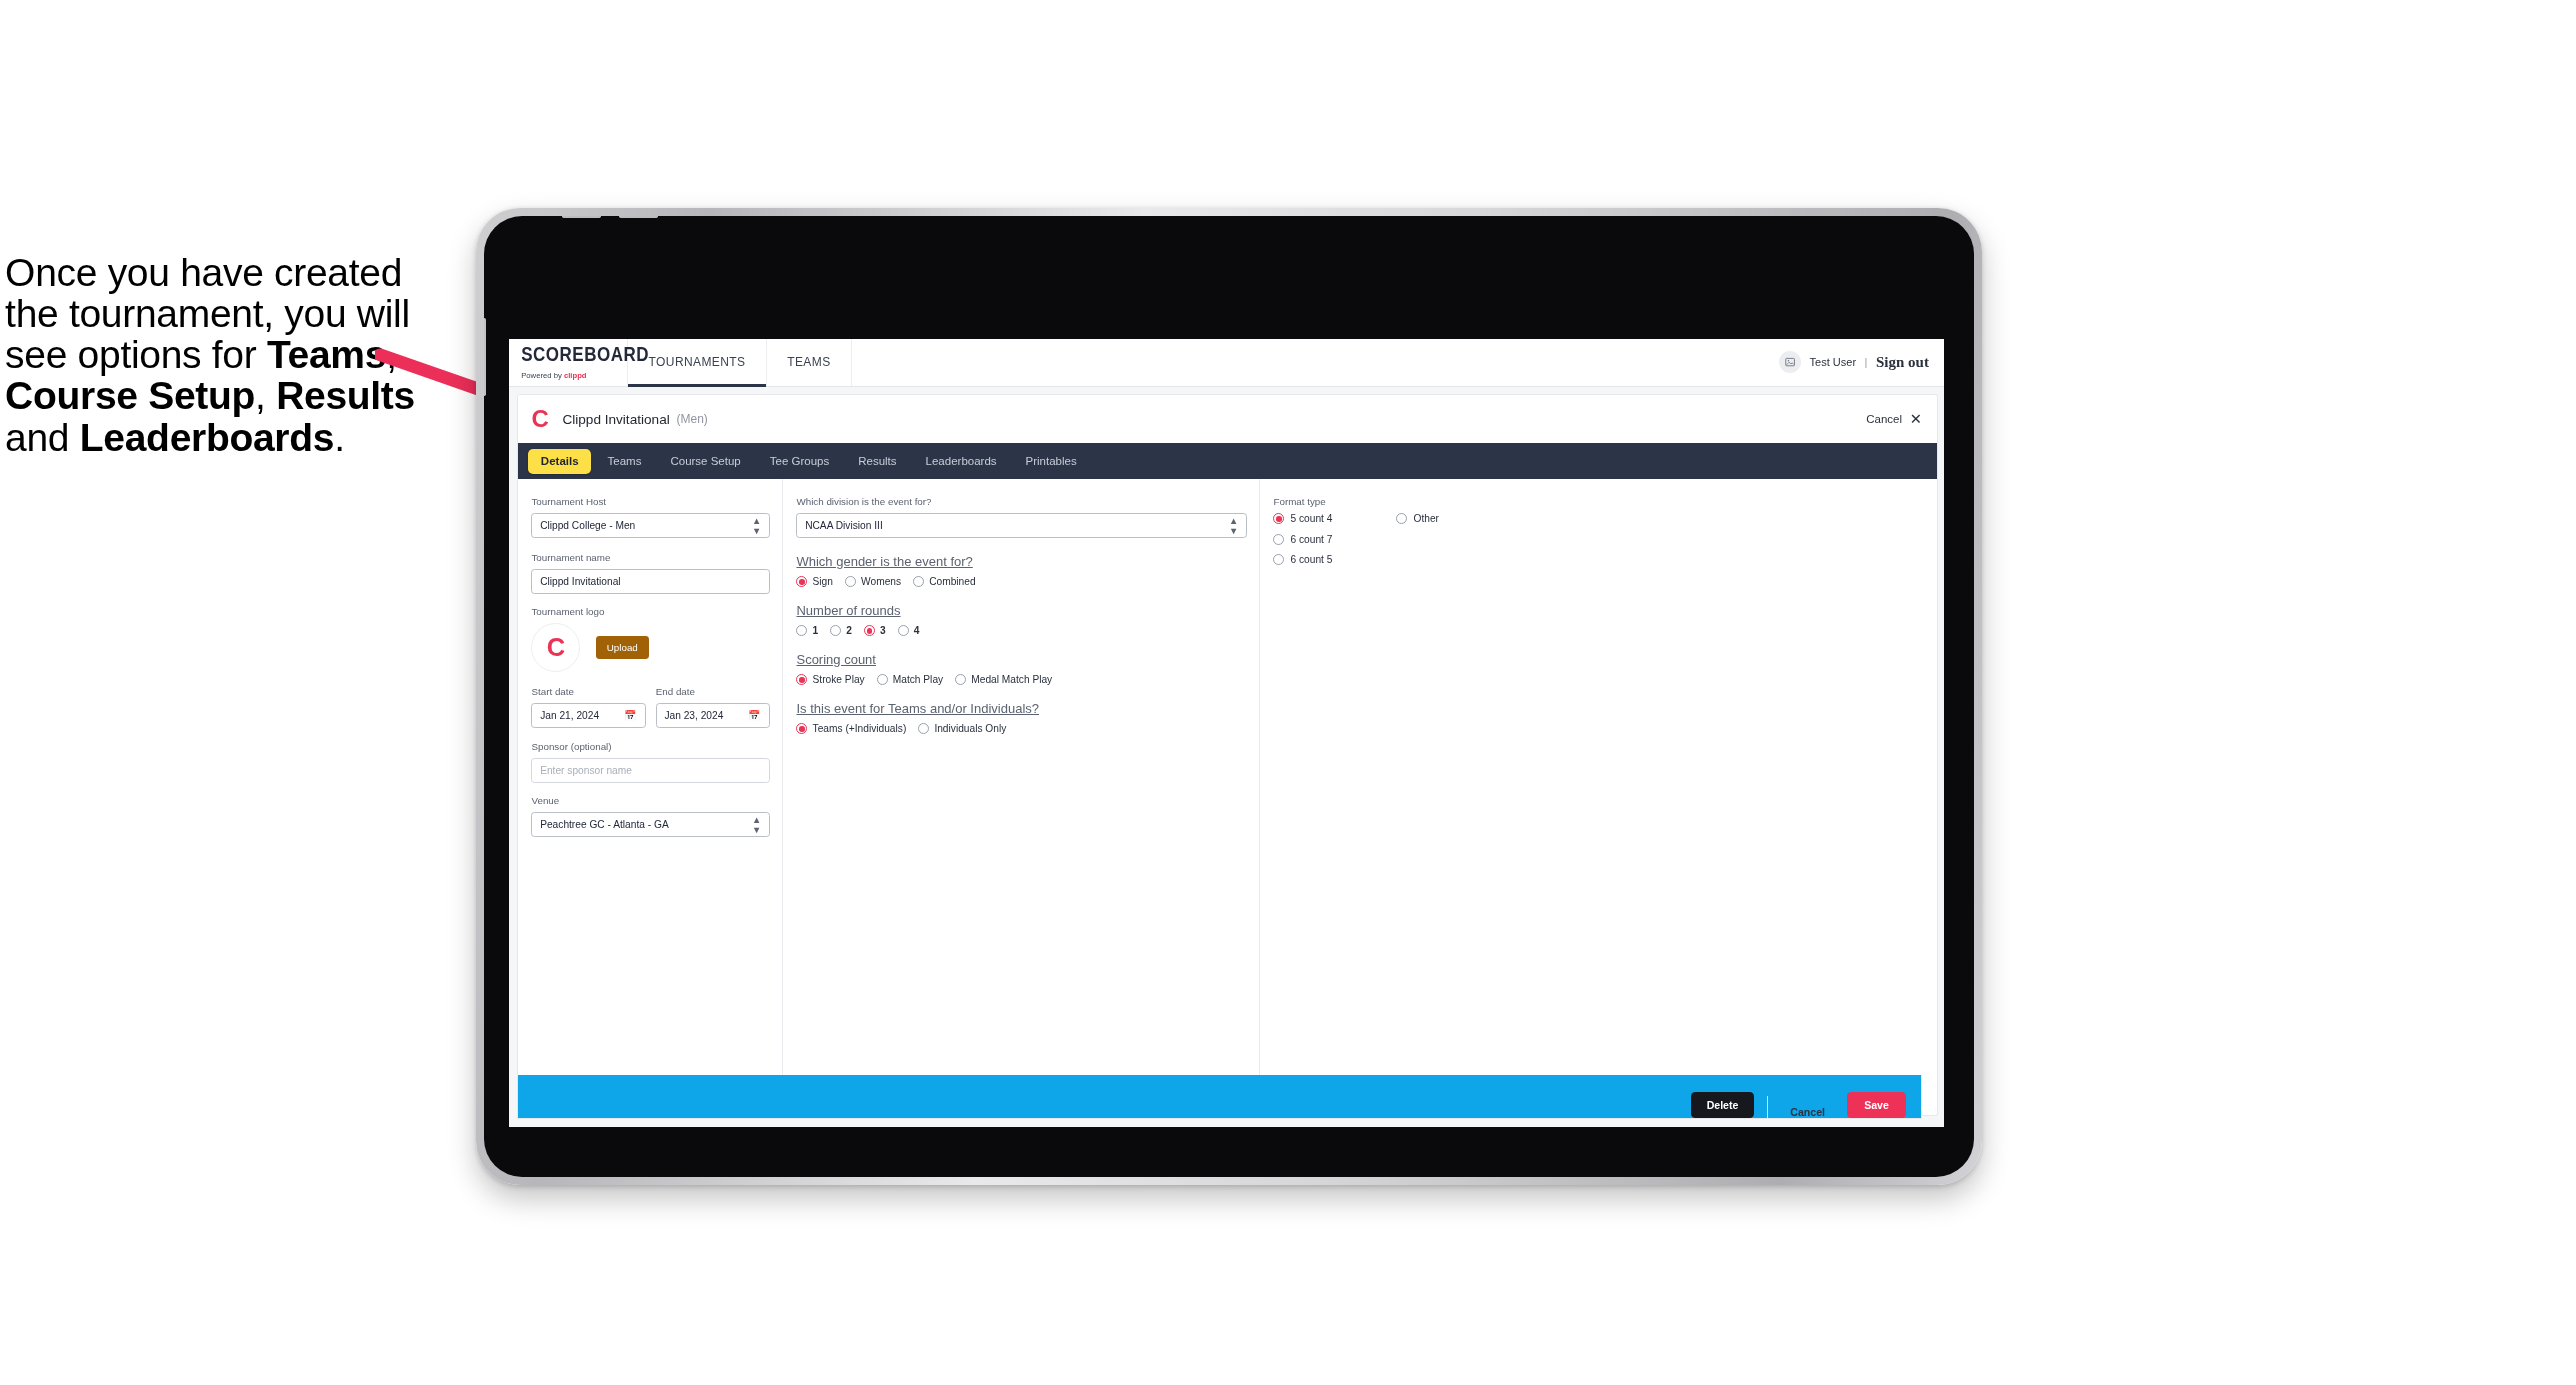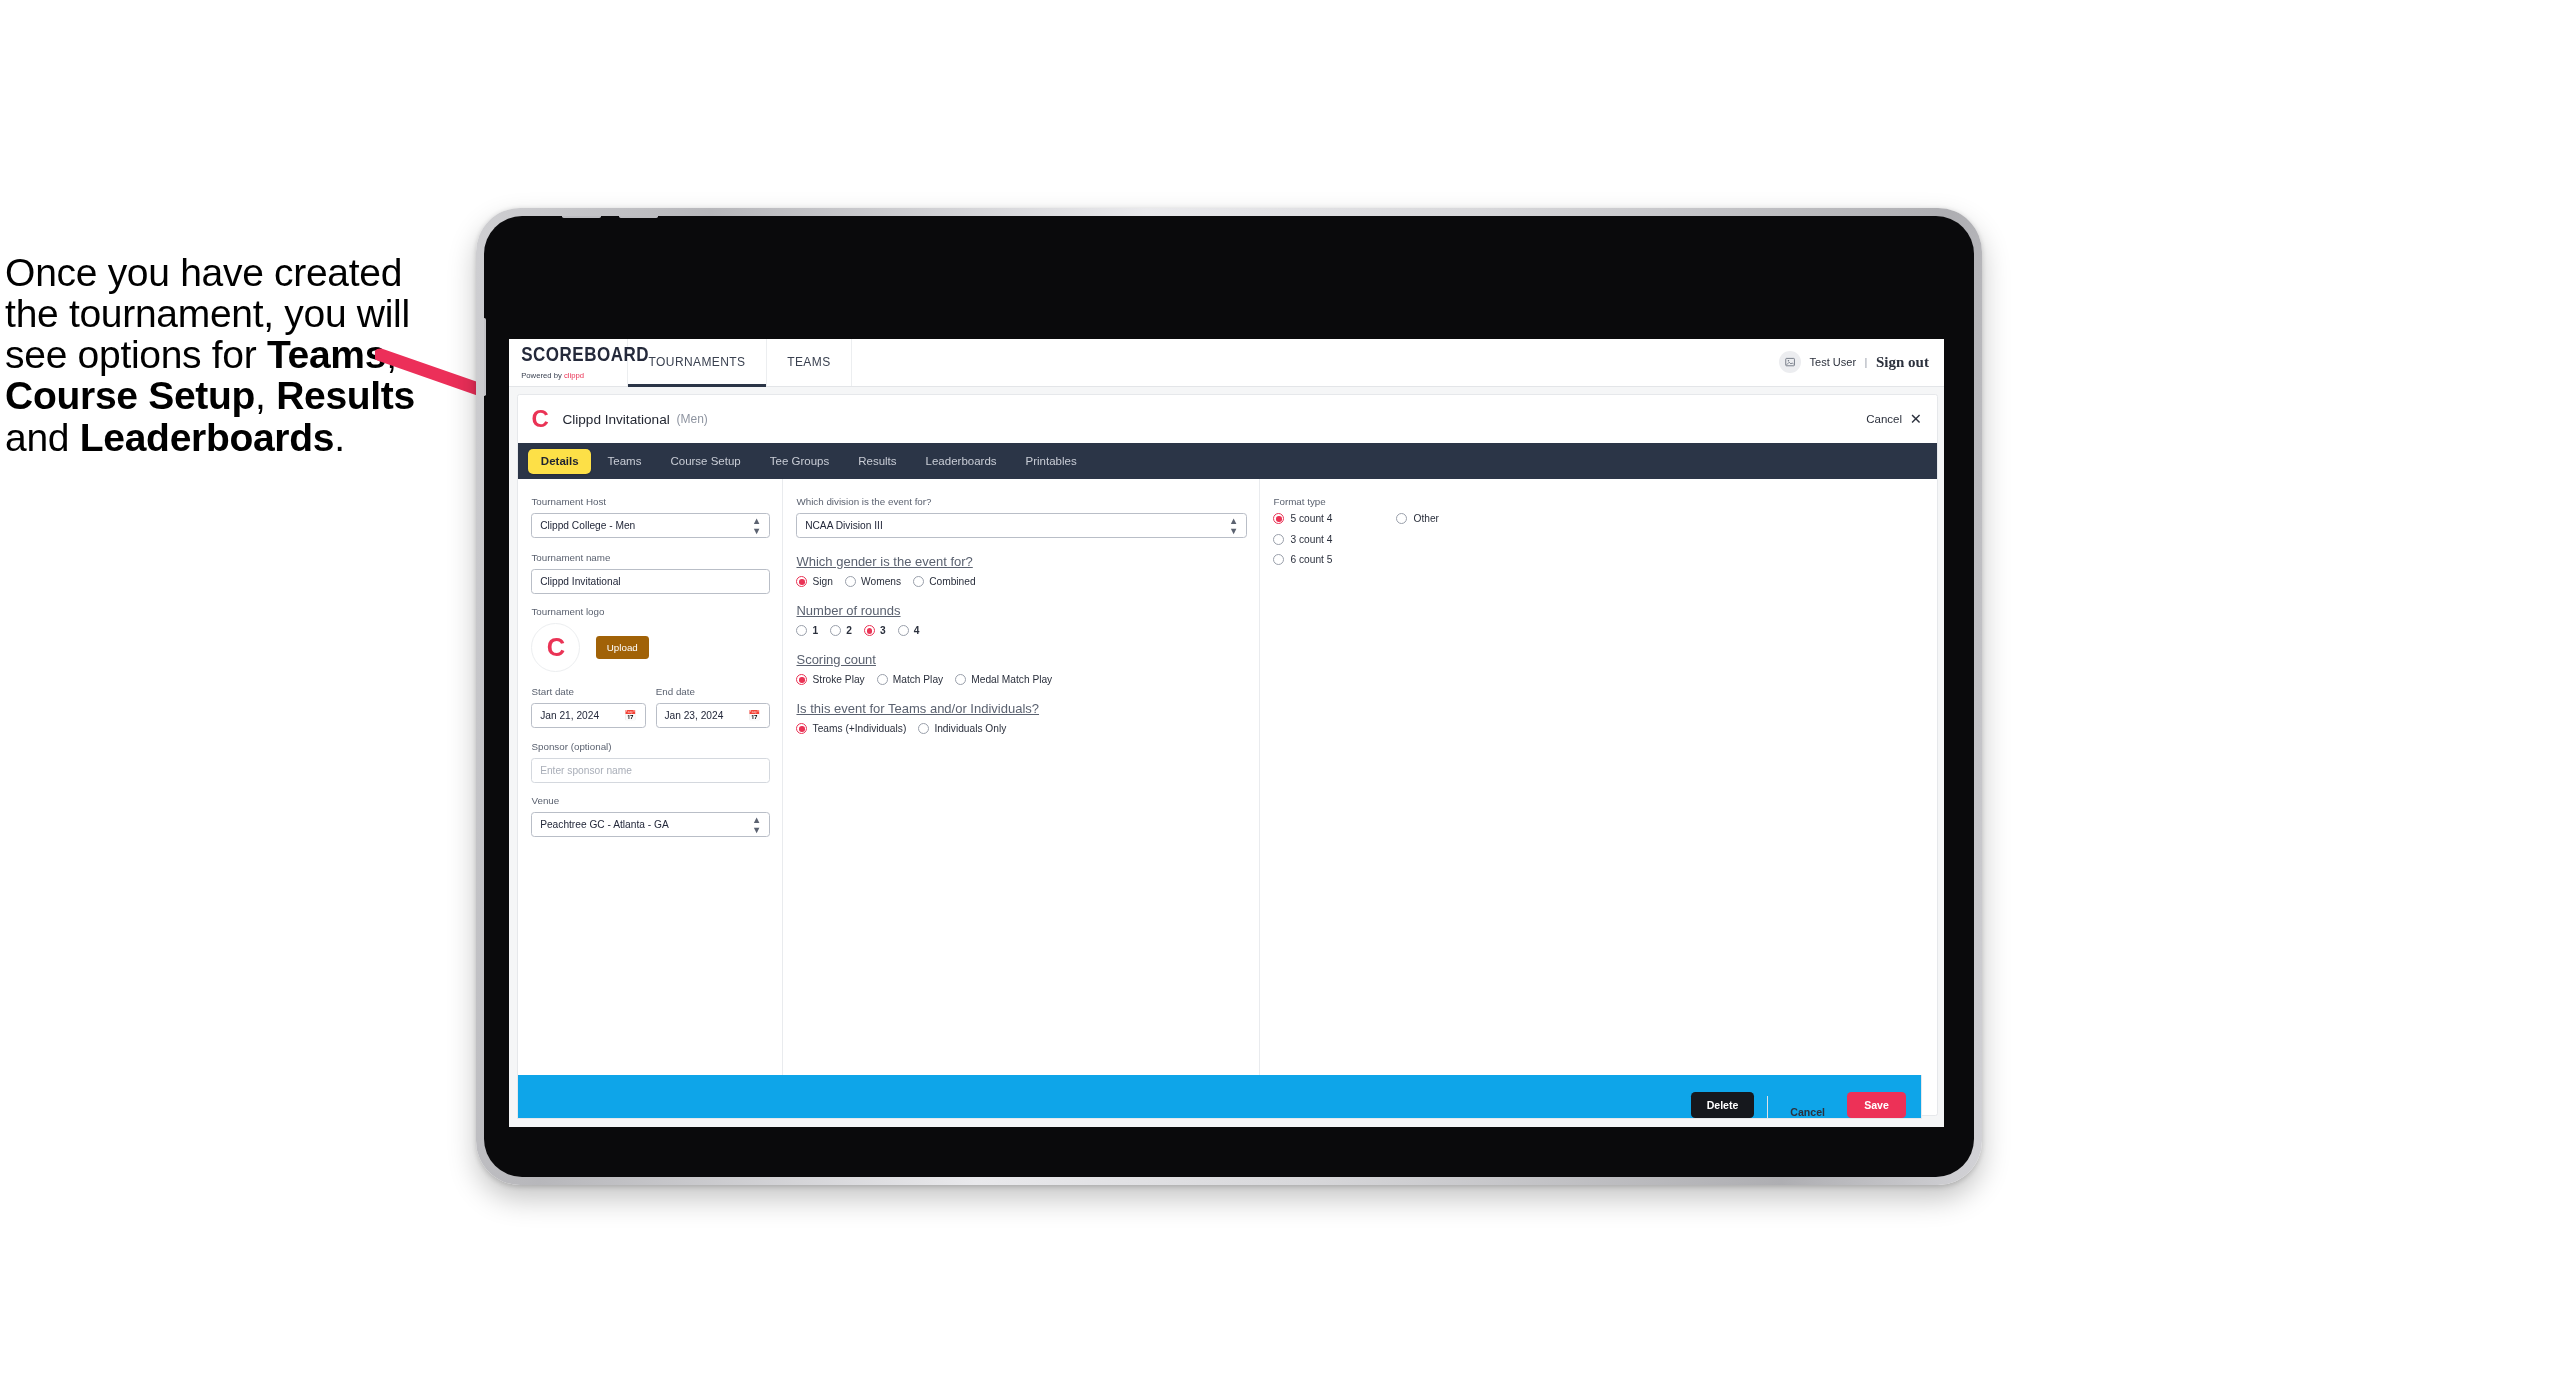--- a/index.html
+++ b/index.html
@@ -79,21 +79,21 @@
   .brand {
     width: 119px; display:flex; flex-direction:column; justify-content:center;
     padding-left: 12px; border-right:0.9px solid #eceef0;
   }
   .brand-main {
     font-size: 17px; font-weight: 700; letter-spacing: 0.5px;
     color:#24293a; font-family:"Liberation Sans", sans-serif;
     transform: scaleY(1.18); transform-origin: left center;
   }
   .brand-sub { font-size: 7.7px; color:#3b4252; margin-top: 6px; }
-  .brand-sub .pink { color:#ea3355; font-weight:400; }
+  .brand-sub .pink { color:#ea3355; font-weight:700; }
 
   .nav-tab {
     display:flex; align-items:center; padding:0 20.4px;
     font-size: 12px; color:#3a4150; letter-spacing:0.4px;
     border-right:0.9px solid #eceef0; cursor:pointer;
     position: relative;
   }
   .nav-tab.active::after {
     content:""; position:absolute; left:0; right:0; bottom:-0.9px; height:2.6px;
     background:#2b3547;
@@ -423,21 +423,21 @@
             <div class="col col-3">
               <div class="field-label">Format type</div>
               <div class="fmt-wrap">
                 <div class="fmt-col-a">
                   <div class="fmt-item">
                     <span class="radio on"></span>
                     <span class="radio-label">5 count 4</span>
                   </div>
                   <div class="fmt-item">
                     <span class="radio"></span>
-                    <span class="radio-label">3 count 4</span>
+                    <span class="radio-label">6 count 7</span>
                   </div>
                   <div class="fmt-item">
                     <span class="radio"></span>
                     <span class="radio-label">6 count 5</span>
                   </div>
                 </div>
                 <div class="fmt-col-b">
                   <div class="fmt-item">
                     <span class="radio"></span>
                     <span class="radio-label">Other</span>

